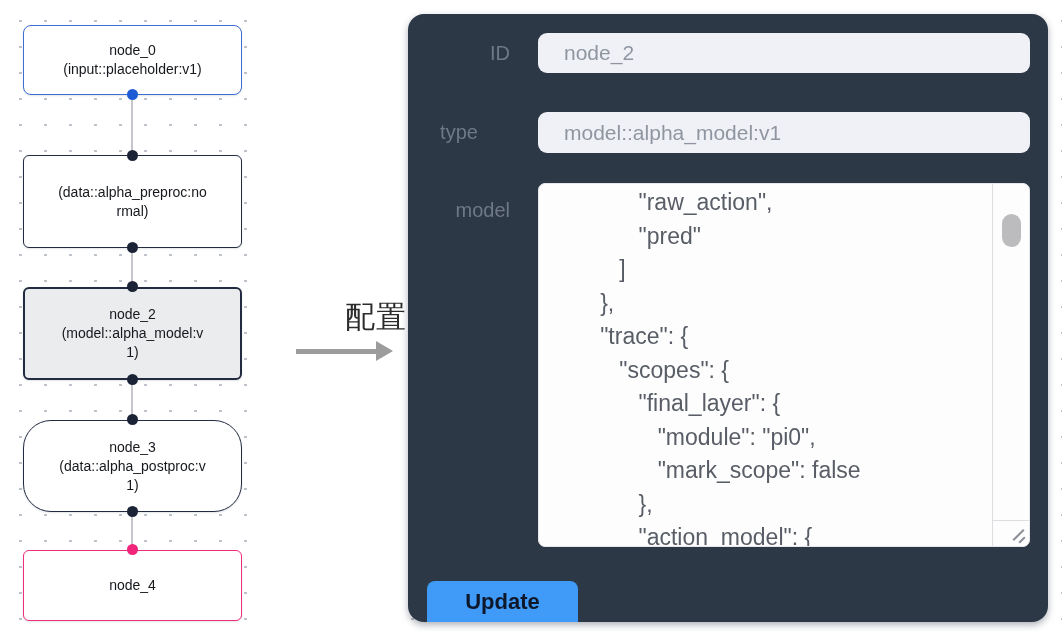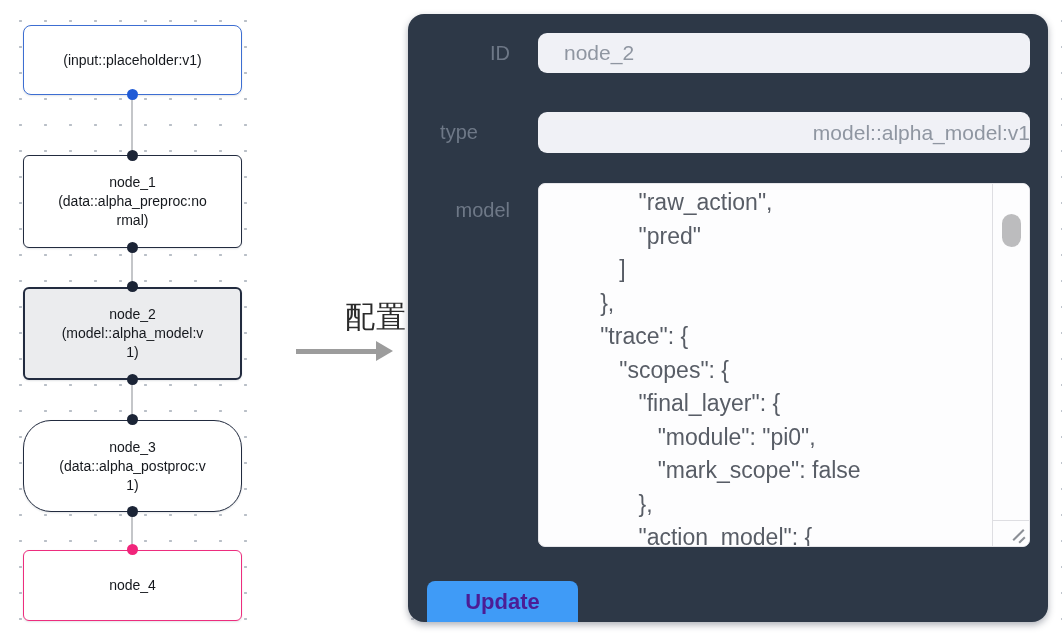--- a/index.html
+++ b/index.html
@@ -55,66 +55,66 @@
                  font-size:20px; color:#6e7887; line-height:40px; }
   .lbl-id   { top:19px; }
   .lbl-type { top:98px;text-align:center; }
   .lbl-config { top:176px; }
 
   .field-input { position:absolute; left:130px; width:492px; height:40px;
                  background:#f0f1f6; border:none; border-radius:9px;
                  font-family:"Liberation Sans", sans-serif;
                  font-size:21px; color:#8f96a1; padding-left:26px; outline:none; }
   .inp-id   { top:19px; }
-  .inp-type { top:98px; height:41px;text-align:right; }
+  .inp-type { top:98px; height:41px; }
 
   .config-box { position:absolute; left:130px; top:169px; width:492px; height:364px;
                 background:#fdfdfe; border-radius:7px; overflow:hidden;
                 border:1px solid #e6e6ea; }
   .config-pre { position:absolute; left:0; top:0; right:38px; bottom:0;
                 padding:2px 0 0 42px; white-space:pre; overflow:hidden;
                 font-family:"Liberation Sans", sans-serif;
                 font-size:23px; line-height:33.5px; color:#585d66; }
   .sb-gutter { position:absolute; right:0; top:0; width:37px; height:100%;
                border-left:1px solid #dedee2; background:#fdfdfe; }
   .sb-thumb { position:absolute; right:8px; top:30px; width:19px; height:33px;
               border-radius:10px; background:#bcbcbe; }
   .sb-corner { position:absolute; right:0; bottom:0; width:37px; height:26px;
                border-top:1px solid #dedee2; }
   .rz1,.rz2 { position:absolute; height:2px; background:#8b8f96; transform:rotate(-45deg); }
   .rz1 { width:15px; right:3px; bottom:10px; }
   .rz2 { width:8px;  right:3px; bottom:5px; }
 
   .update-btn { position:absolute; left:19px; bottom:0; width:151px; height:41px;
                 background:#3f9bf7; border:none; border-radius:8px 8px 0 0;
-                color:#4c1d95; font-family:"Liberation Sans", sans-serif;
+                color:#0f172a; font-family:"Liberation Sans", sans-serif;
                 font-size:22px; font-weight:700; line-height:41px; text-align:center;
                 cursor:pointer; }
 </style>
 </head>
 <body>
 
 <div class="dotgrid dots-left"></div>
 <div class="dotgrid dots-right"></div>
 
 <div>
 
   <div class="edge e0"></div>
   <div class="edge e1"></div>
   <div class="edge e2"></div>
   <div class="edge e3"></div>
 
   <div class="node n0">
     <div class="node-text">
+      <div class="node-title">node_0</div>
       <div>(input::placeholder:v1)</div>
     </div>
   </div>
   <div class="node n1">
     <div class="node-text">
-      <div class="node-title">node_1</div>
       <div>(data::alpha_preproc:normal)</div>
     </div>
   </div>
   <div class="node n2">
     <div class="node-text">
       <div class="node-title">node_2</div>
       <div>(model::alpha_model:v1)</div>
     </div>
   </div>
   <div class="node n3">

